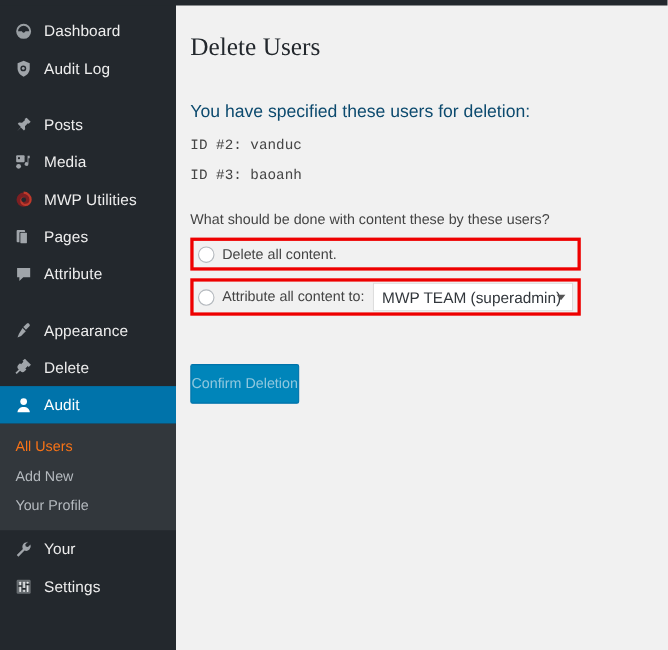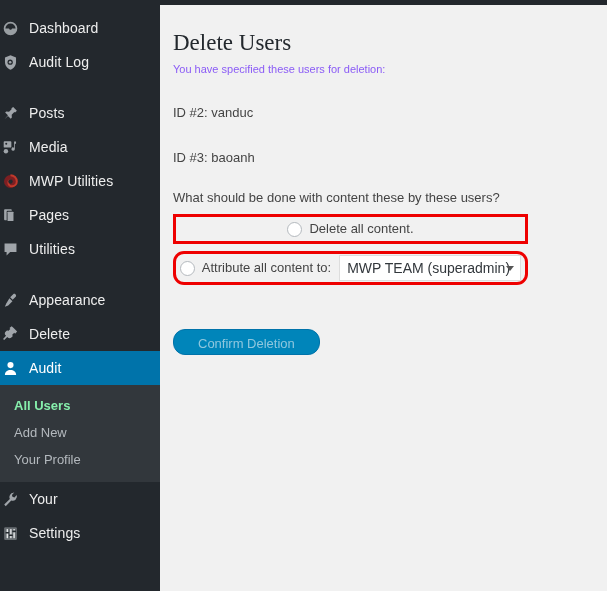--- a/index.html
+++ b/index.html
@@ -37,20 +37,21 @@
     height: 591px;
     background: #23282d;
     z-index: 20;
   }
 
   .menu-item {
     position: relative;
     display: flex;
     align-items: center;
     height: 34px;
+    padding-left: 11px;
     color: #eee;
     font-size: 14px;
     line-height: 1;
     cursor: pointer;
     white-space: nowrap;
     text-align: center;
   }
   .menu-item .mi-label {
     margin-left: 9px;
     letter-spacing: .1px;
@@ -93,22 +94,22 @@
   }
   .submenu-item {
     display: block;
     padding: 6px 0 6px 14px;
     font-size: 13px;
     color: #b4b9be;
     cursor: pointer;
     white-space: nowrap;
   }
   .submenu-item.current {
-    color: #86efac;
-    font-weight: bold;
+    color: #f97316;
+    font-weight: normal;
   }
 
   
   .content {
     position: absolute;
     top: 5px;
     left: 160px;
     width: 447px;
     height: 586px;
     background: #f1f1f1;
@@ -118,50 +119,50 @@
   .page-title {
     font-size: 23px;
     font-weight: 400;
     color: #23282d;
     line-height: 29px;
     padding: 9px 0 4px 0;
     font-family: Liberation Serif, serif;
   }
 
   .intro {
-    font-size: 11px;
-    color: #8b5cf6;
-    margin-top: 2px;
+    font-size: 16px;
+    color: #0c4a6e;
+    margin-top: 32px;
   }
 
   .user-line {
     font-size: 13px;
     color: #444;
-    margin-top: 30px;
+    margin-top: 13px;
+    font-family: Liberation Mono, monospace;
   }
 
   .question {
     font-size: 13px;
     color: #444;
     margin-top: 25px;
   }
 
   
   .annot {
     position: relative;
     border: 3px solid #ee0000;
     background: transparent;
     margin-top: 9px;
     width: 355px;
     display: flex;
     align-items: center;
     padding: 2px 4px;
-    justify-content: center;
-  }
-  .annot.second { margin-top: 7px; padding: 1px 4px; border-radius: 11px; }
+  }
+  .annot.second { margin-top: 7px; padding: 1px 4px; }
 
   .radio {
     width: 15px;
     height: 15px;
     flex: 0 0 15px;
     border-radius: 50%;
     border: 1px solid #b4b9be;
     background: #fff;
     margin-right: 7px;
     cursor: pointer;
@@ -201,25 +202,25 @@
     border-top: 5px solid #555;
   }
 
   .btn-row { margin-top: 44px; }
 
   .btn-primary {
     display: inline-block;
     background: #0085ba;
     color: #8ec7de;
     border: 1px solid #0073aa;
-    border-radius: 12px;
+    border-radius: 2px;
     font-size: 13px;
     line-height: 26px;
-    height: 26px;
-    padding: 1px 24px;
+    height: 36px;
+    padding: 1px 0;
     cursor: pointer;
     font-family: "Liberation Sans", sans-serif;
   }
 </style>
 </head>
 <body>
 
 <div id="app">
 
   <div class="adminbar"></div>
@@ -294,21 +295,21 @@
       </span>
       <span class="mi-label">Pages</span>
     </div>
 
     <div class="menu-item">
       <span class="ic">
         <svg width="17" height="17" viewBox="0 0 20 20" fill="currentColor">
           <path d="M3 3h14v10H9.6L5.4 17v-4H3V3z"></path>
         </svg>
       </span>
-      <span class="mi-label">Utilities</span>
+      <span class="mi-label">Attribute</span>
     </div>
 
 
     <div class="menu-gap"></div>
 
     <div class="menu-item">
       <span class="ic">
         <svg width="17" height="17" viewBox="0 0 20 20" fill="currentColor">
           <path d="M15.8 2.6c1 1 1 2.2.3 2.9l-3.6 3.6-2.9-2.9 3.6-3.6c.7-.7 1.9-.7 2.6 0z"></path>
           <path d="M8.8 7.3l3.5 3.5-5 5-3.9 1.6 1.6-3.9 3.8-6.2z"></path>

